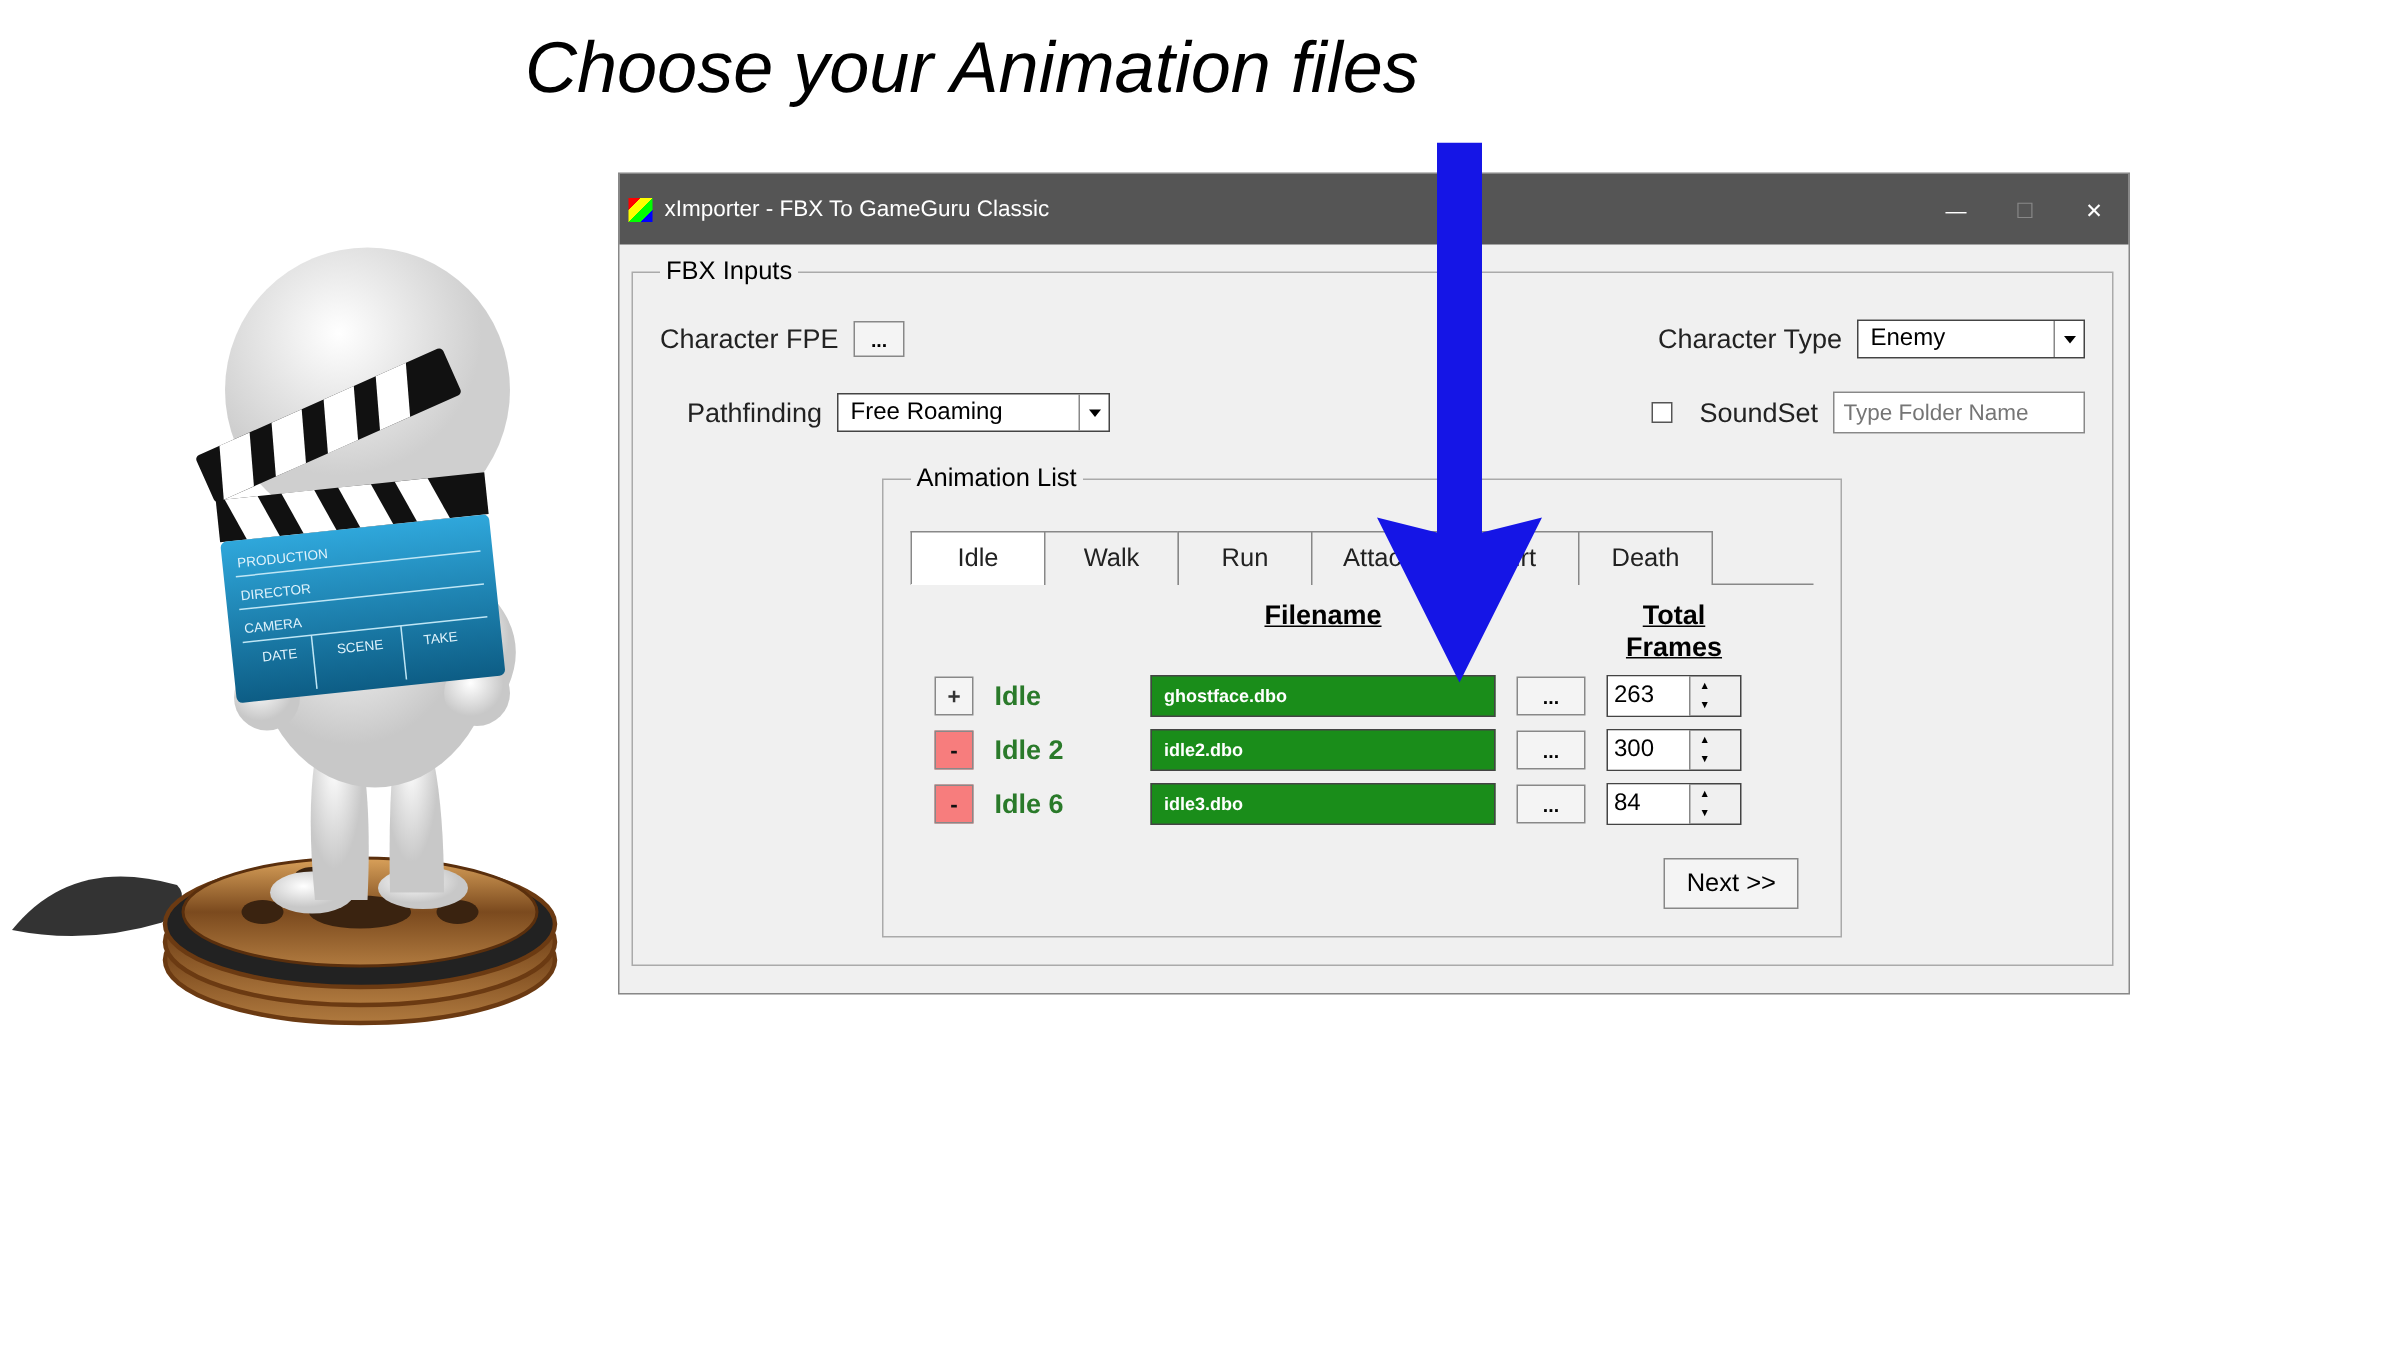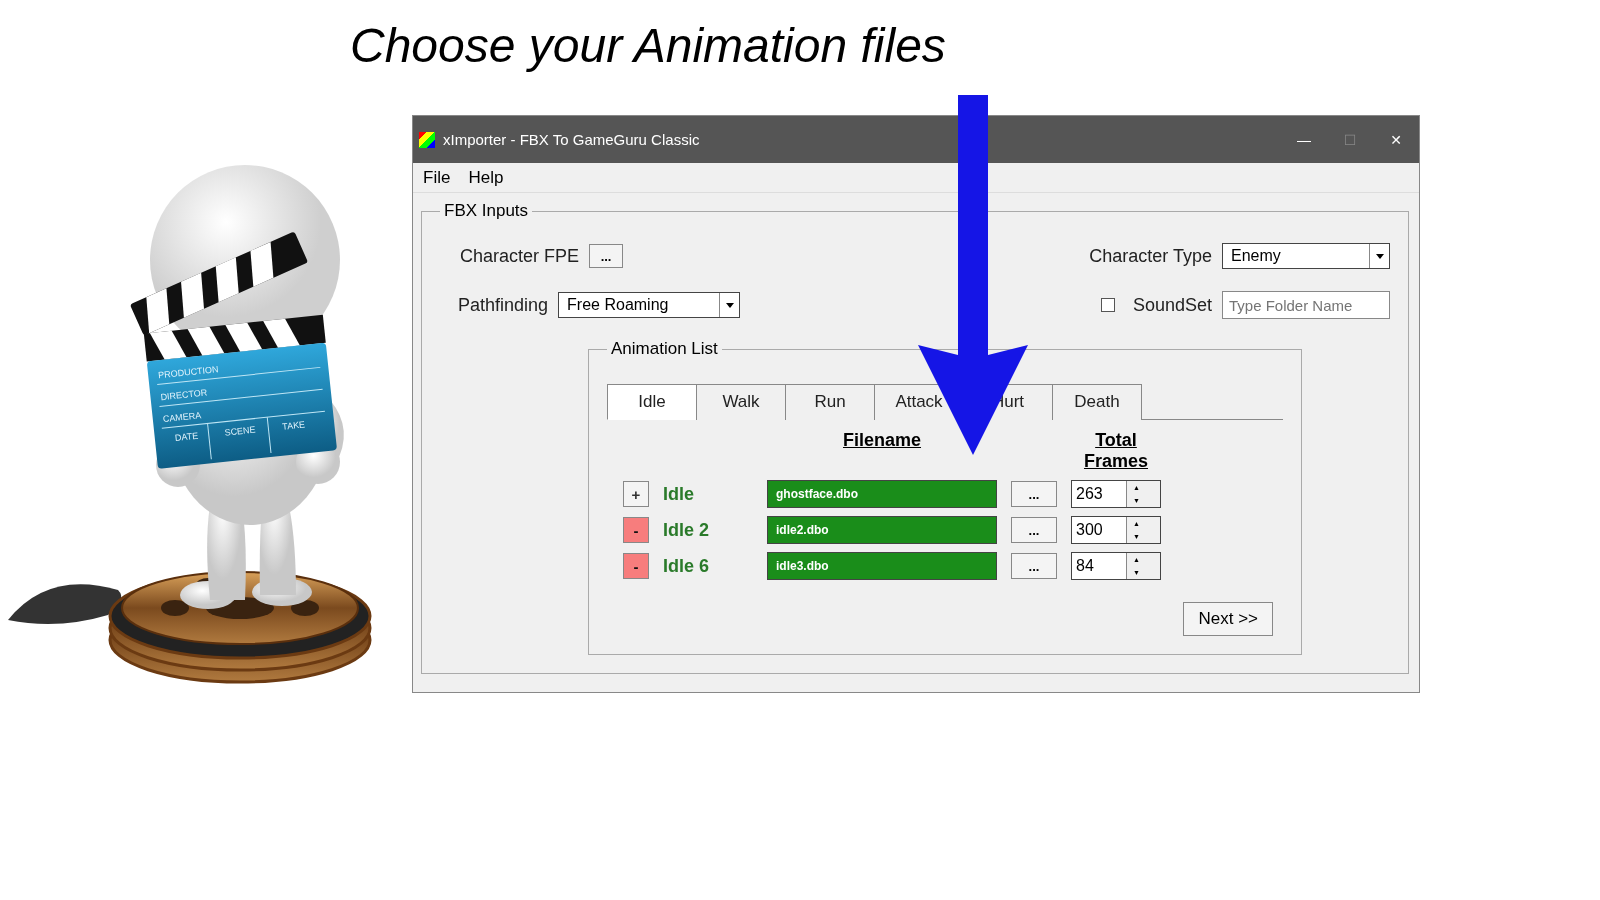--- a/index.html
+++ b/index.html
@@ -76,21 +76,21 @@
     padding: 12px 18px 18px 18px;
     margin: 0;
   }
   legend { font-size: 17px; padding: 0 4px; }
   .row1 {
     display: flex;
     align-items: center;
     justify-content: space-between;
     margin: 10px 0 22px 0;
   }
-  .left-group, .right-group { display: flex; align-items: center; gap: 10px; margin-left: 20px; }
+  .left-group, .right-group { display: flex; align-items: center; gap: 10px; }
   .label { font-size: 18px; color: #222; }
   .text-input {
     border: 1px solid #888;
     background: #fff;
     height: 26px;
     padding: 0 6px;
     font-size: 16px;
     color: #444;
     font-family: inherit;
   }
@@ -110,38 +110,38 @@
     font-size: 16px;
   }
   .dropdown span { padding: 0 8px; flex: 1; }
   .dropdown .dd-caret {
     width: 20px; height: 100%;
     border-left: 1px solid #888;
     display: flex; align-items: center; justify-content: center;
   }
   .dd-caret::after { content: ""; width:0;height:0;border-left:4px solid transparent;border-right:4px solid transparent;border-top:5px solid #000; }
   .pathfind-dd { width: 182px; }
-  .chartype-dd { width: 168px; }
+  .chartype-dd { width: 152px; }
   .row2 {
     display: flex;
     align-items: center;
     justify-content: space-between;
     margin-bottom: 20px;
   }
   .checkbox {
     width: 14px; height: 14px;
     border: 1px solid #555;
     background: #fff;
     display: inline-block;
     margin-right: 8px;
     vertical-align: middle;
   }
   .soundset-input { width: 168px; height: 28px; border:1px solid #888; background:#fff; padding:0 6px; color:#888; font-size:15px; }
   
-  .anim-fieldset { width: 714px; margin-left: 148px; }
+  .anim-fieldset { width: 640px; margin-left: 148px; }
   .tabs {
     display: flex;
     border-bottom: 1px solid #888;
     margin-top: 12px;
   }
   .tab {
     padding: 7px 0;
     border: 1px solid #888;
     border-bottom: none;
     margin-right: -1px;
@@ -331,24 +331,20 @@
 
 <div class="app-window">
   <div class="titlebar">
     <div class="titlebar-icon"></div>
     <div class="titlebar-title">xImporter - FBX To GameGuru Classic</div>
     <div class="titlebar-btns">
       <div class="titlebar-btn">—</div>
       <div class="titlebar-btn max">☐</div>
       <div class="titlebar-btn">✕</div>
     </div>
-  </div>
-  <div class="menubar">
-    <div>File</div>
-    <div>Help</div>
   </div>
   <div class="content">
     <fieldset>
       <legend>FBX Inputs</legend>
 
       <div class="row1">
         <div class="left-group">
           <span class="label">Character FPE</span>
           <span class="browse-btn">...</span>
         </div>

